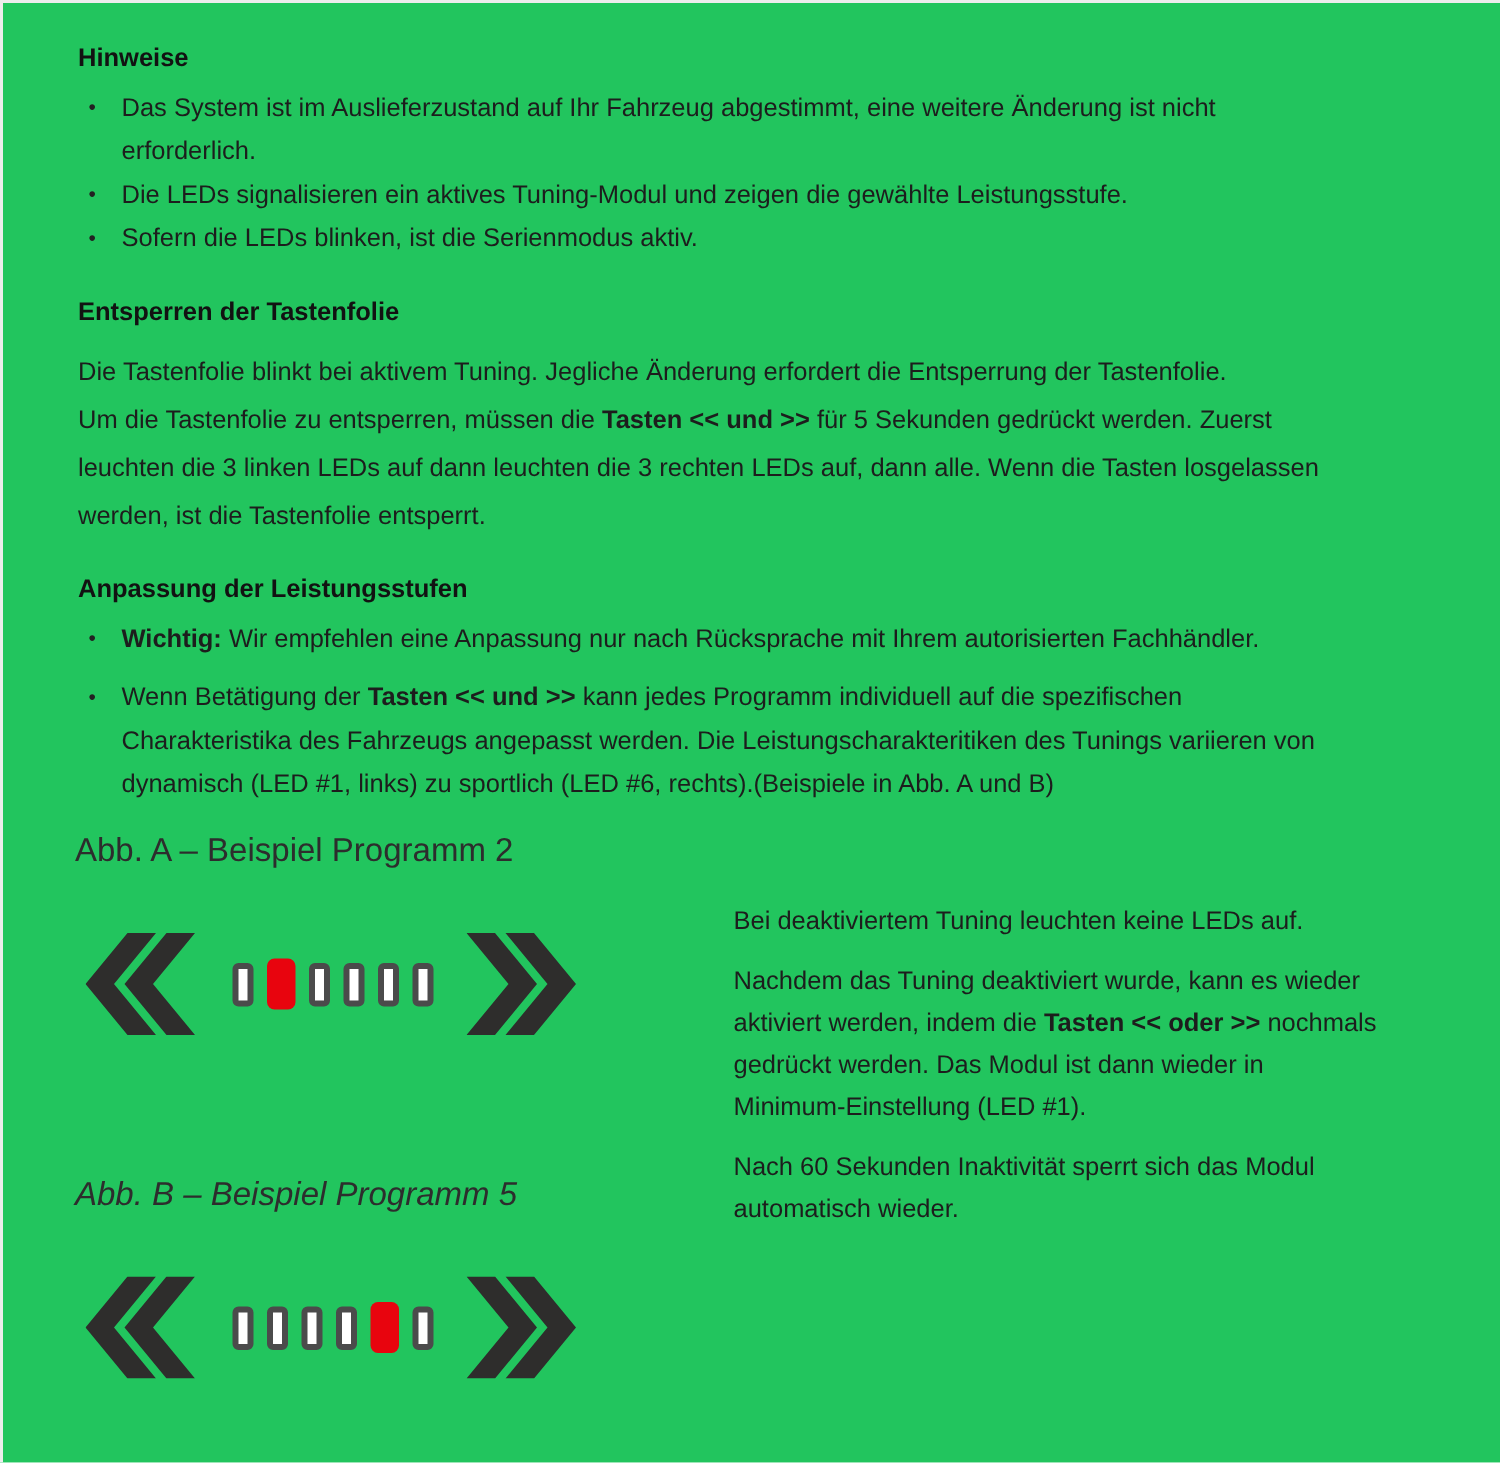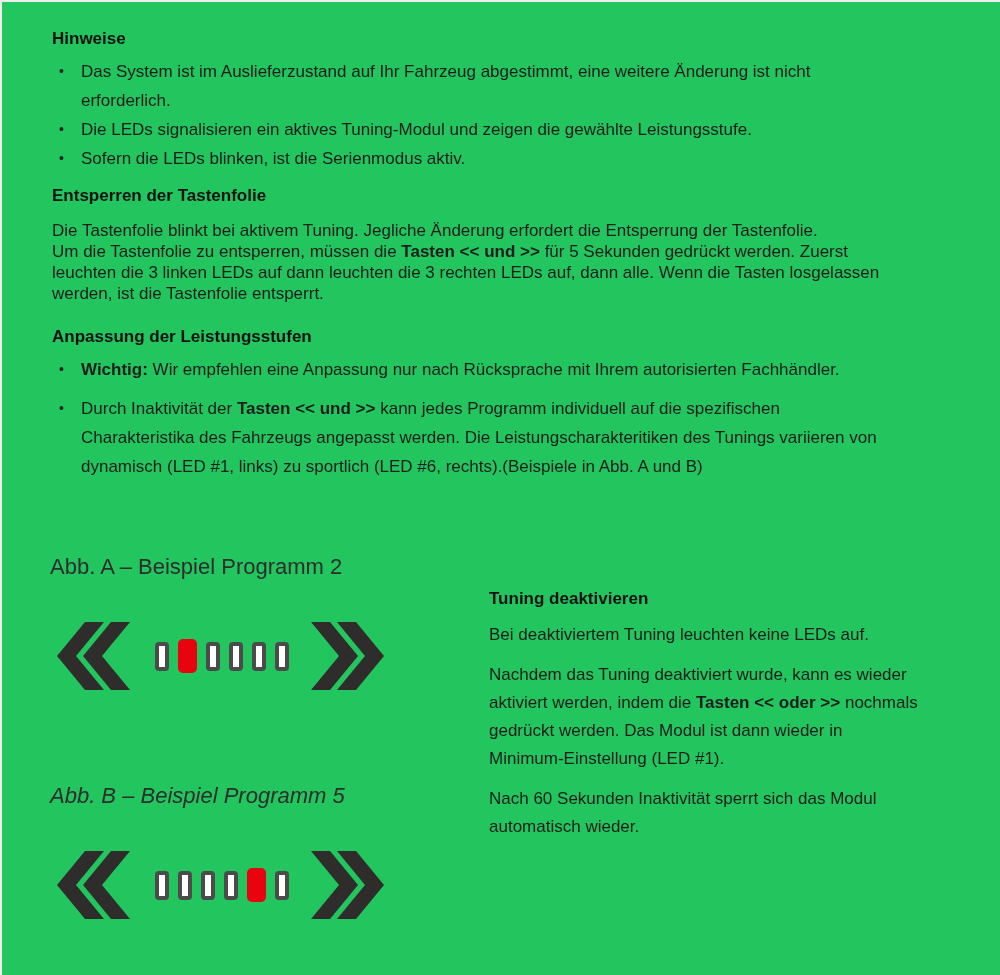--- a/index.html
+++ b/index.html
@@ -19,33 +19,33 @@
     border-top:2px solid #ededed;
     border-left:2px solid #ededed;
     box-sizing:border-box;
   }
   .flow{padding:26px 45px 0 50px;}
   .sec-title{
     font-size:17px;font-weight:bold;color:#121212;
     margin:0;line-height:21px;
   }
   .para{
-    font-size:17px;line-height:21px;margin:0;
+    font-size:17px;line-height:32px;margin:0;
     white-space:pre-wrap;color:var(--text);
   }
   .bullets{list-style:none;margin:8px 0 0 0;padding:0;}
   .bullets li{
     position:relative;padding-left:29px;
     font-size:17px;line-height:29px;
   }
   .bullets.spaced li + li{margin-top:10px;}
   .dot{position:absolute;left:7px;top:0;font-size:14px;line-height:29px;color:#222;}
   .btext{display:block;white-space:pre-wrap;}
   .seg-b{font-weight:bold;}
-  .h-entsperren{margin-top:12px;}
+  .h-entsperren{margin-top:24px;}
   .p-entsperren{margin-top:14px;}
   .h-anpassung{margin-top:22px;}
 
   
   .fig-label{
     position:absolute;left:48px;
     font-size:22px;line-height:24px;color:#2d2d2d;margin:0;
   }
   .fig-label.a{top:553px;}
   .fig-label.b{top:782px;font-style:italic;}
@@ -108,21 +108,21 @@
 werden, ist die Tastenfolie entsperrt.</span></p>
 
     <h2 class="sec-title h-anpassung">Anpassung der Leistungsstufen</h2>
     <ul class="bullets spaced">
       <li>
         <span class="dot">•</span>
         <span class="btext"><span class="seg-b">Wichtig:</span><span> Wir empfehlen eine Anpassung nur nach Rücksprache mit Ihrem autorisierten Fachhändler.</span></span>
       </li>
       <li>
         <span class="dot">•</span>
-        <span class="btext"><span>Durch Inaktivität der </span><span class="seg-b">Tasten &lt;&lt; und &gt;&gt;</span><span> kann jedes Programm individuell auf die spezifischen
+        <span class="btext"><span>Wenn Betätigung der </span><span class="seg-b">Tasten &lt;&lt; und &gt;&gt;</span><span> kann jedes Programm individuell auf die spezifischen
 Charakteristika des Fahrzeugs angepasst werden. Die Leistungscharakteritiken des Tunings variieren von
 dynamisch (LED #1, links) zu sportlich (LED #6, rechts).(Beispiele in Abb. A und B)</span></span>
       </li>
     </ul>
   </div>
 
   <p class="fig-label a">Abb. A – Beispiel Programm 2</p>
   <div class="fig a">
     <svg class="chev" width="73" height="68" viewBox="0 0 73 68">
       <polygon points="28,0 47,0 19,34 47,68 28,68 0,34"></polygon>
@@ -160,21 +160,20 @@
       </div>
     <svg class="chev" width="73" height="68" viewBox="0 0 73 68">
       <g transform="scale(-1 1) translate(-73 0)">
         <polygon points="28,0 47,0 19,34 47,68 28,68 0,34"></polygon>
         <polygon points="54,0 73,0 45,34 73,68 54,68 26,34"></polygon>
       </g>
     </svg>
   </div>
 
   <div class="right-col">
-    <h2 class="sec-title">Tuning deaktivieren</h2>
     <p class="para"><span>Bei deaktiviertem Tuning leuchten keine LEDs auf.</span></p>
 
     <p class="para"><span>Nachdem das Tuning deaktiviert wurde, kann es wieder
 aktiviert werden, indem die </span><span class="seg-b">Tasten &lt;&lt; oder &gt;&gt;</span><span> nochmals
 gedrückt werden. Das Modul ist dann wieder in
 Minimum-Einstellung (LED #1).</span></p>
     <p class="para"><span>Nach 60 Sekunden Inaktivität sperrt sich das Modul
 automatisch wieder.</span></p>
   </div>
 

